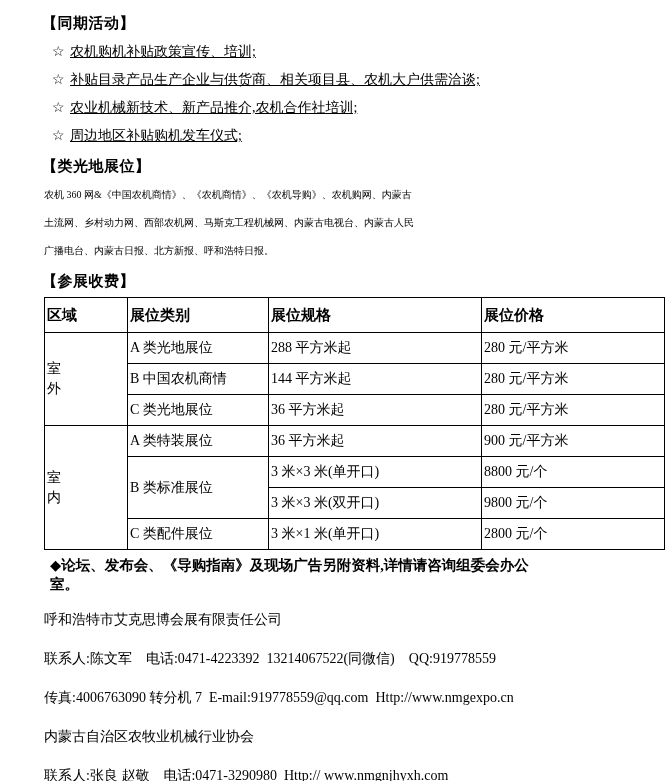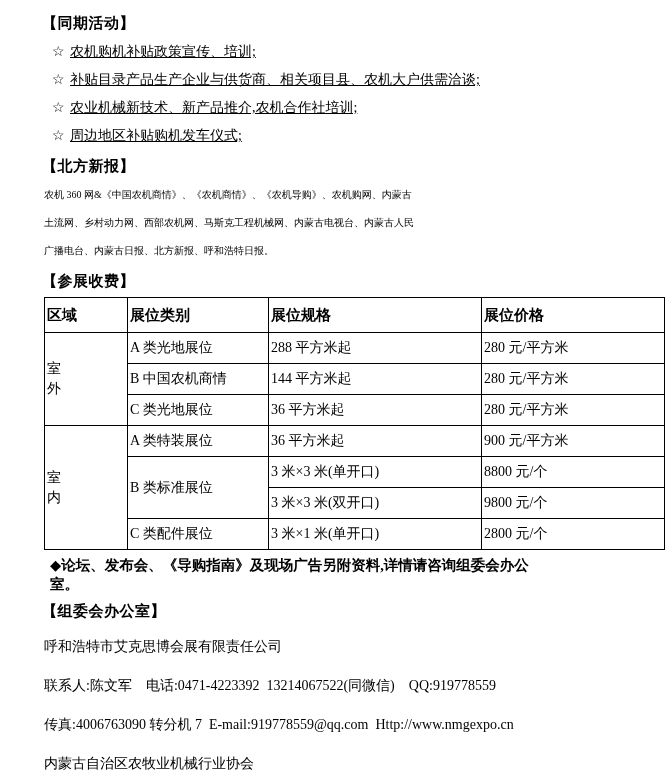--- a/index.html
+++ b/index.html
@@ -105,21 +105,21 @@
 <div class="page">
 
   <div class="sec-head">【同期活动】</div>
   <ul class="bullet-list">
     <li><span class="star">☆</span><span>农机购机补贴政策宣传、培训;</span></li>
     <li><span class="star">☆</span><span>补贴目录产品生产企业与供货商、相关项目县、农机大户供需洽谈;</span></li>
     <li><span class="star">☆</span><span>农业机械新技术、新产品推介,农机合作社培训;</span></li>
     <li><span class="star">☆</span><span>周边地区补贴购机发车仪式;</span></li>
   </ul>
 
-  <div class="sec-head">【北方新报】</div>
+  <div class="sec-head">【类光地展位】</div>
   <div class="media-block">
     <div class="para">农机 360 网&amp;《中国农机商情》、《农机商情》、《农机导购》、农机购网、内蒙古</div>
     <div class="para">土流网、乡村动力网、西部农机网、马斯克工程机械网、内蒙古电视台、内蒙古人民</div>
     <div class="para">广播电台、内蒙古日报、北方新报、呼和浩特日报。</div>
   </div>
 
   <div class="sec-head">【参展收费】</div>
   <table class="fees">
     <thead>
       <tr>
@@ -170,21 +170,20 @@
       <tr>
         <td class="col-b">C 类配件展位</td>
         <td class="col-c">3 米×1 米(单开口)</td>
         <td class="col-d">2800 元/个</td>
       </tr>
     </tbody>
   </table>
 
   <div class="note">◆论坛、发布会、《导购指南》及现场广告另附资料,详情请咨询组委会办公室。</div>
 
-  <div class="sec-head">【组委会办公室】</div>
 
   <div class="contact-line">呼和浩特市艾克思博会展有限责任公司</div>
 
   <div class="contact-line">
     <span>联系人:</span><span>陈文军</span><span class="sp"></span><span>电话:</span><span>0471-4223392</span><span class="sp-s"></span><span>13214067522(同微信)</span><span class="sp"></span><span>QQ:</span><span>919778559</span>
   </div>
 
   <div class="contact-line">
     <span>传真:</span><span>4006763090 转分机 7</span><span class="sp-s"></span><span>E-mail:</span><span>919778559@qq.com</span><span class="sp-s"></span><span>Http:</span><span>//www.nmgexpo.cn</span>
   </div>

